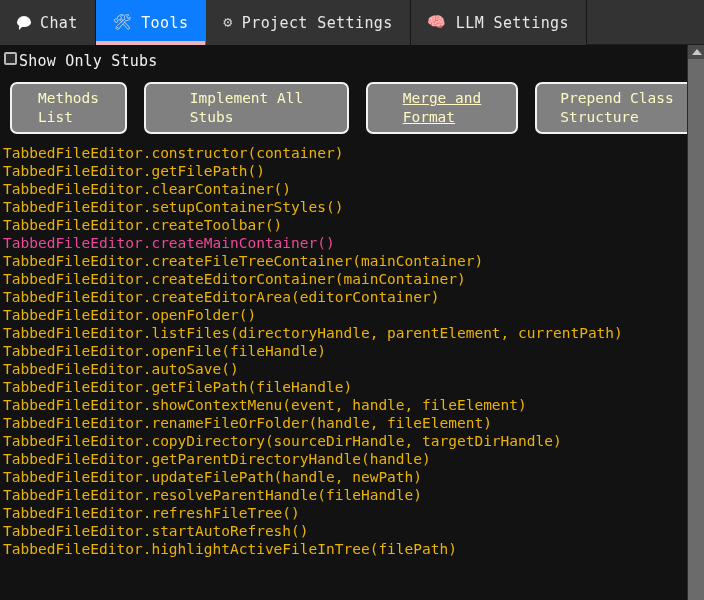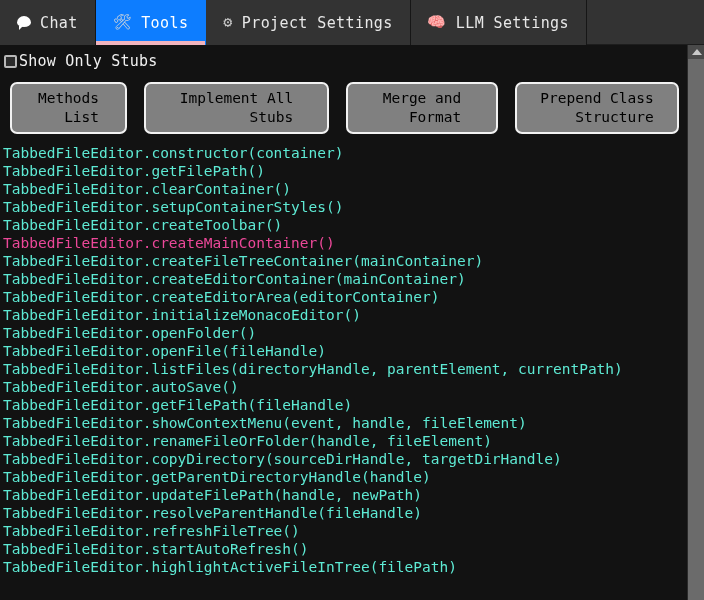--- a/index.html
+++ b/index.html
@@ -94,21 +94,20 @@
   
   .panel {
     flex: 1;
     position: relative;
     background: #121212;
     overflow: hidden;
   }
 
   .checkbox-row {
     display: flex;
-    align-items: center;
     padding: 7px 4px 4px 4px;
     gap: 2px;
   }
   .cbx {
     width: 13px;
     height: 13px;
     background: #2b2b2b;
     border: 2px solid #b8b8b8;
     border-radius: 2px;
     display: inline-block;
@@ -123,54 +122,54 @@
     cursor: default;
   }
 
   .btn-row {
     display: flex;
     gap: 17px;
     padding: 8px 0 10px 10px;
   }
   .btn {
     background: #808080;
-    color: #000000;
+    color: #fef9c3;
     border: 2px solid #f2f2f2;
     border-radius: 7px;
     min-width: 110px;
     height: 52px;
     padding: 4px 10px;
     font-family: "DejaVu Sans Mono", "Liberation Mono", monospace;
     font-size: 14.5px;
     line-height: 19px;
-    text-align: right;
+    text-align: left;
     cursor: pointer;
     white-space: pre-line;
     display: flex;
     align-items: center;
     justify-content: center;
   }
   .btn-methods-list { width: 117px; }
-  .btn-implement    { width: 185px; }
-  .btn-merge        { width: 152px; }
+  .btn-implement    { width: 205px; }
+  .btn-merge        { width: 152px; text-decoration: underline; }
   .btn-prepend      { width: 164px; }
 
   .methods-list {
     padding: 0 0 0 3px;
     margin: 0;
     list-style: none;
     font-family: "DejaVu Sans Mono", "Liberation Mono", monospace;
     font-size: 14.5px;
     line-height: 18px;
     letter-spacing: 0px;
     max-width: 672px;
     word-break: break-word;
   }
   .methods-list li {
-    color: #5eead4;
+    color: #eab308;
     white-space: pre-wrap;
     cursor: pointer;
   }
   .methods-list li.stub {
     color: #ec4899;
   }
 
   
   .scrollbar {
     position: absolute;
@@ -257,24 +256,23 @@
     <ul class="methods-list" id="methods-list">
         <li class="">TabbedFileEditor.constructor(container)</li>
         <li class="">TabbedFileEditor.getFilePath()</li>
         <li class="">TabbedFileEditor.clearContainer()</li>
         <li class="">TabbedFileEditor.setupContainerStyles()</li>
         <li class="">TabbedFileEditor.createToolbar()</li>
         <li class="stub">TabbedFileEditor.createMainContainer()</li>
         <li class="">TabbedFileEditor.createFileTreeContainer(mainContainer)</li>
         <li class="">TabbedFileEditor.createEditorContainer(mainContainer)</li>
         <li class="">TabbedFileEditor.createEditorArea(editorContainer)</li>
-        <li class="">TabbedFileEditor.initializeMonacoEditor()</li>
         <li class="">TabbedFileEditor.openFolder()</li>
+        <li class="">TabbedFileEditor.listFiles(directoryHandle, parentElement, currentPath)</li>
         <li class="">TabbedFileEditor.openFile(fileHandle)</li>
-        <li class="">TabbedFileEditor.listFiles(directoryHandle, parentElement, currentPath)</li>
         <li class="">TabbedFileEditor.autoSave()</li>
         <li class="">TabbedFileEditor.getFilePath(fileHandle)</li>
         <li class="">TabbedFileEditor.showContextMenu(event, handle, fileElement)</li>
         <li class="">TabbedFileEditor.renameFileOrFolder(handle, fileElement)</li>
         <li class="">TabbedFileEditor.copyDirectory(sourceDirHandle, targetDirHandle)</li>
         <li class="">TabbedFileEditor.getParentDirectoryHandle(handle)</li>
         <li class="">TabbedFileEditor.updateFilePath(handle, newPath)</li>
         <li class="">TabbedFileEditor.resolveParentHandle(fileHandle)</li>
         <li class="">TabbedFileEditor.refreshFileTree()</li>
         <li class="">TabbedFileEditor.startAutoRefresh()</li>

